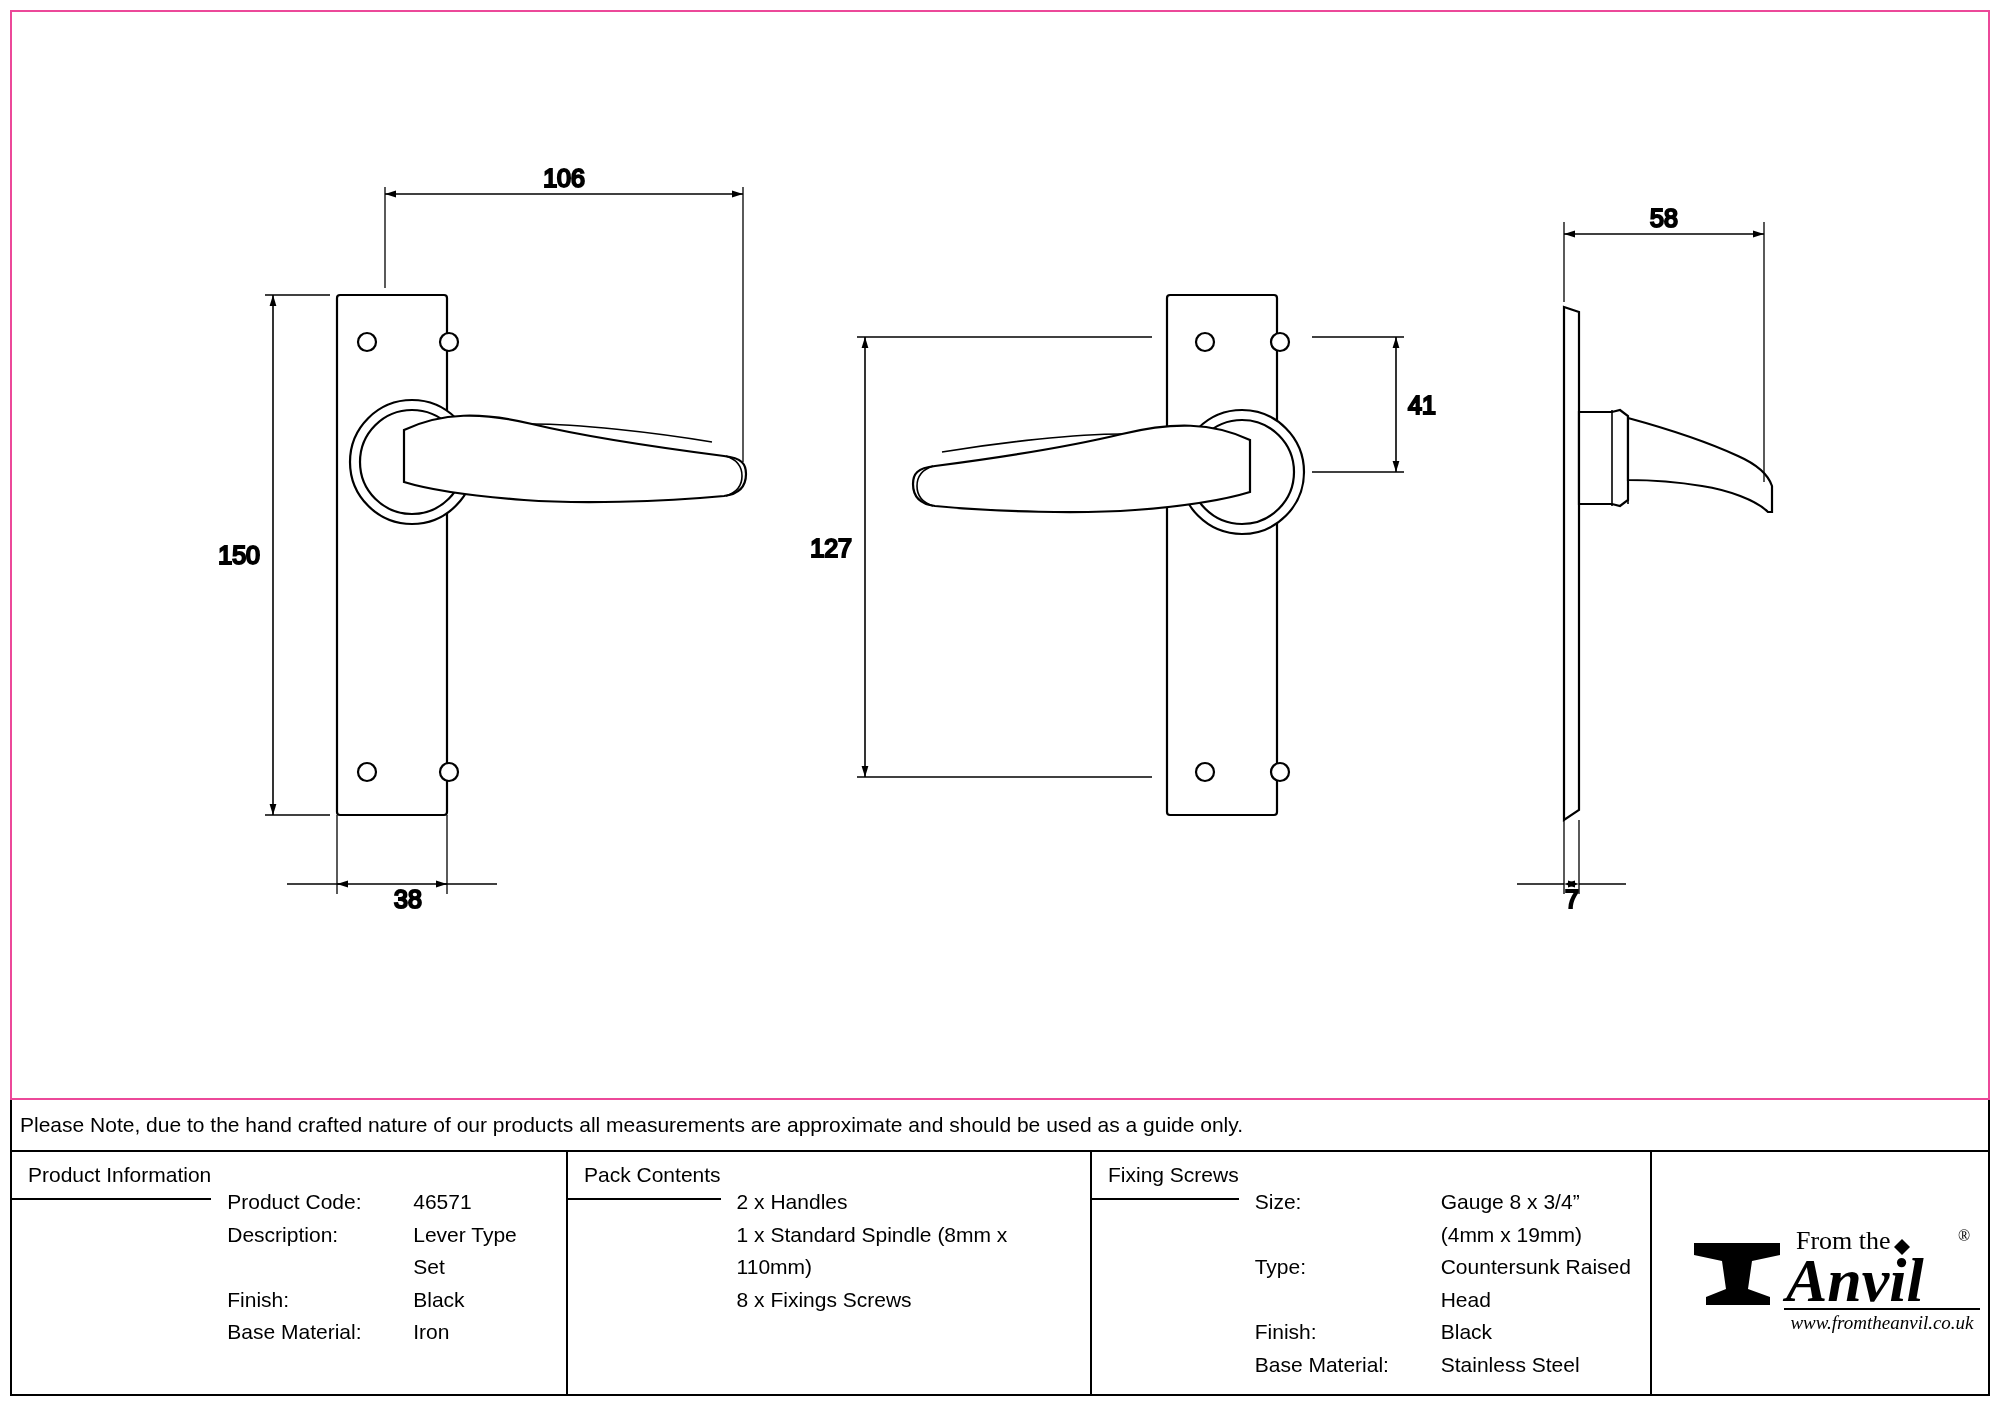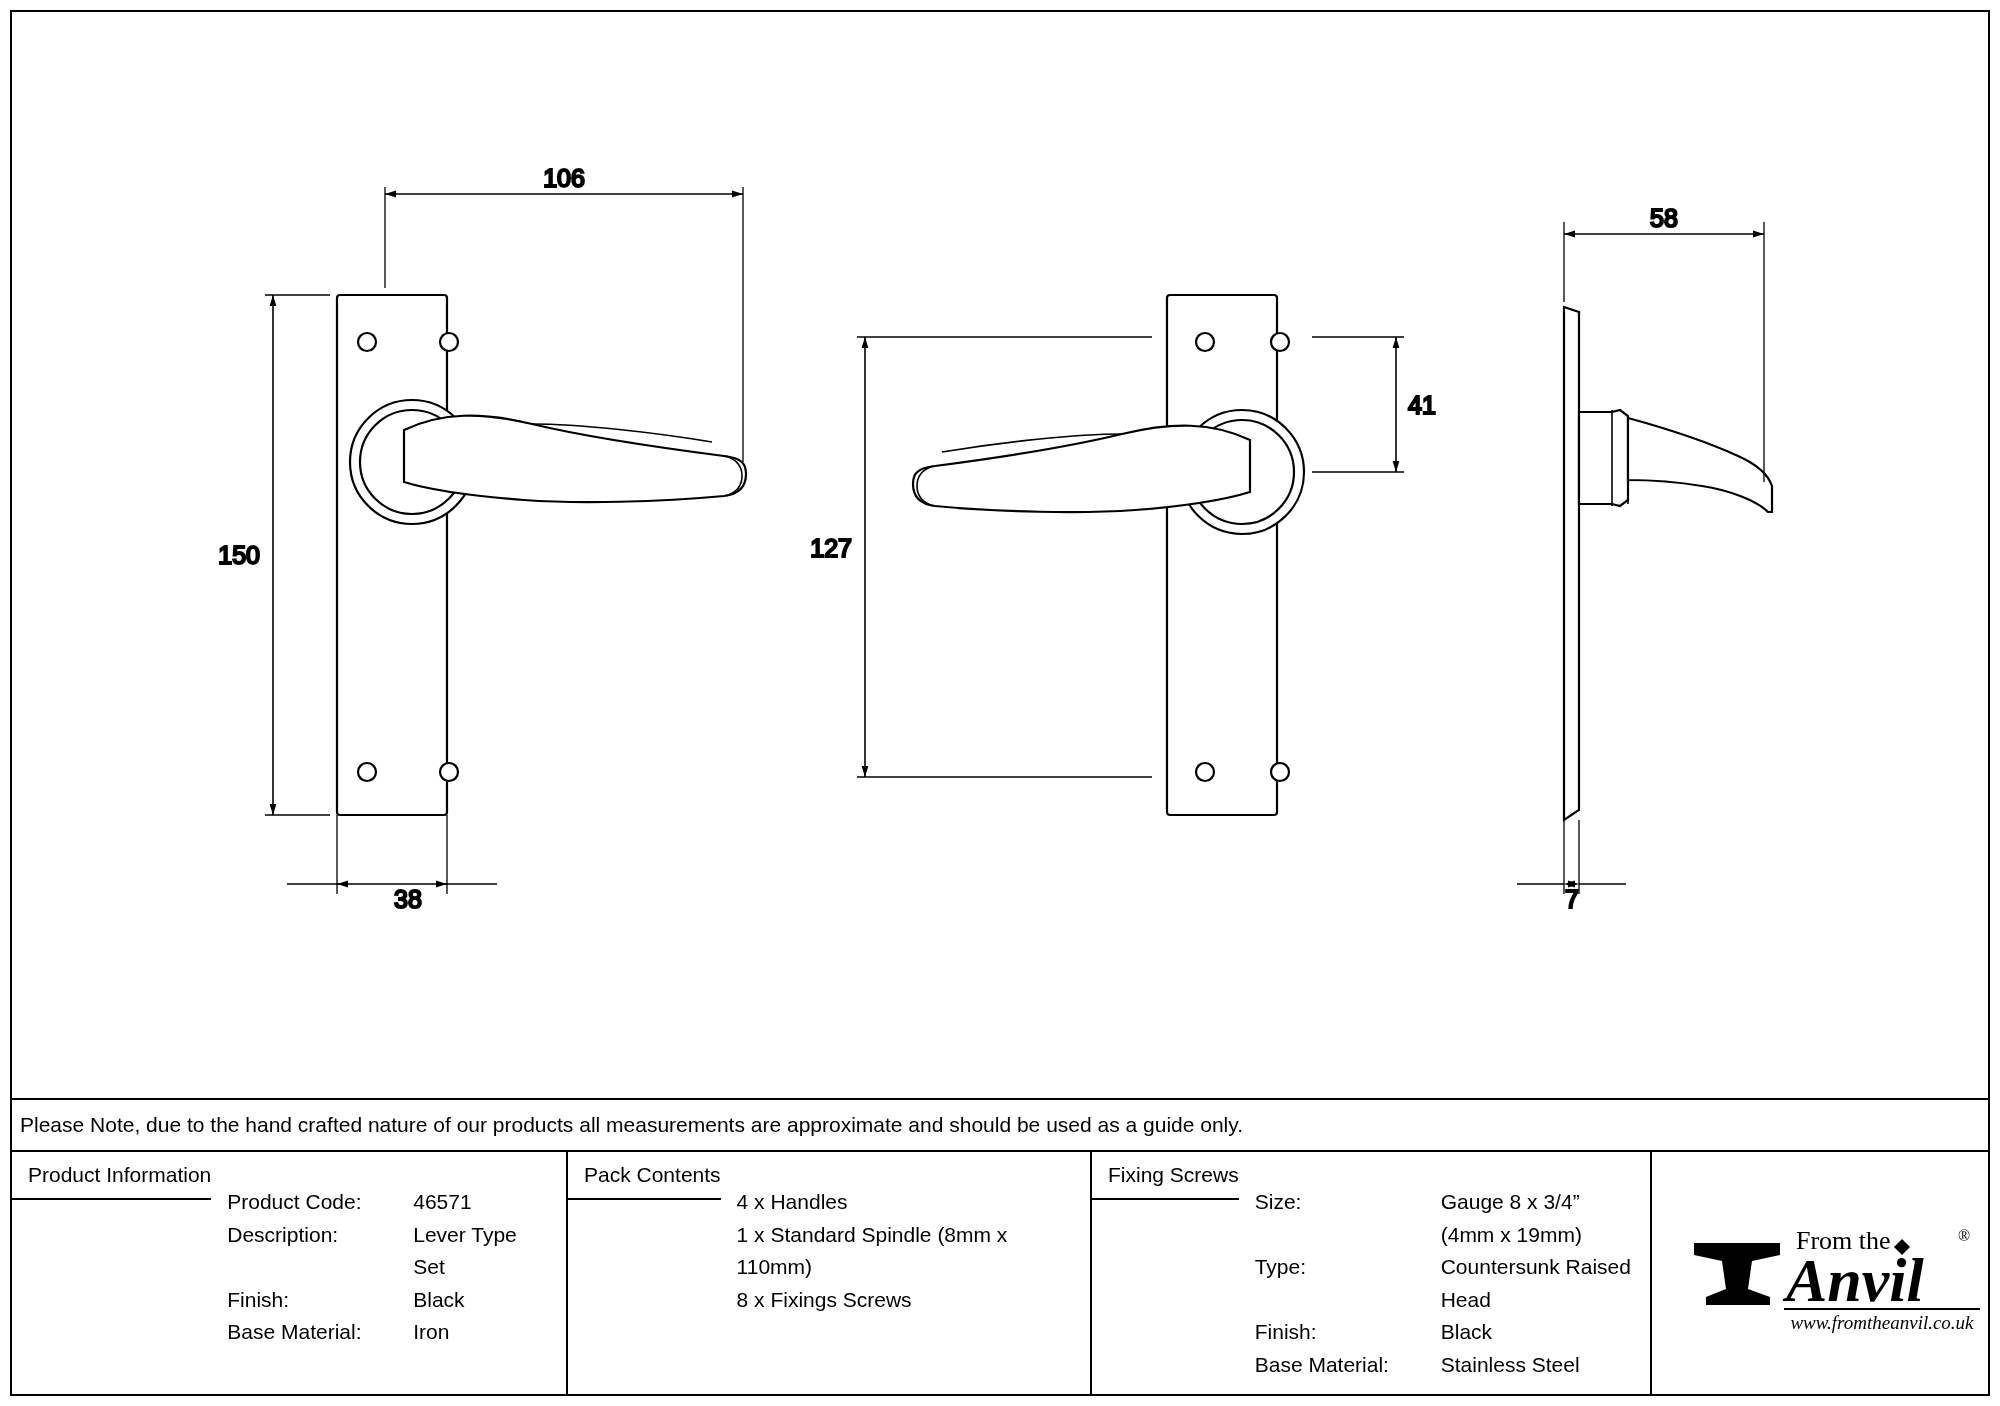--- a/index.html
+++ b/index.html
@@ -18,21 +18,21 @@
     background: #ffffff;
     box-sizing: border-box;
   }
   
   #drawing-frame {
     position: absolute;
     left: 10px;
     top: 10px;
     width: 1980px;
     height: 1090px;
-    border: 2px solid #000000;
+    border: 2px solid #ec4899;
     box-sizing: border-box;
     overflow: hidden;
   }
   #drawing-svg {
     display: block;
   }
   .dimtext {
     font-family: "Liberation Sans", sans-serif;
     font-size: 25px;
     fill: #000;
@@ -262,21 +262,21 @@
         <div class="kv">
           <div class="k">Base Material:</div>
           <div class="v">Iron</div>
         </div>
       </div>
     </div>
 
     <div class="info-col col-b">
       <div class="col-head">Pack Contents</div>
       <div class="col-body">
-        <div class="plain-line">4 x Handles</div>
+        <div class="plain-line">2 x Handles</div>
         <div class="plain-line">1 x Standard Spindle (8mm x 110mm)</div>
         <div class="plain-line">8 x Fixings Screws</div>
       </div>
     </div>
 
     <div class="info-col col-c">
       <div class="col-head">Fixing Screws</div>
       <div class="col-body">
         <div class="kv">
           <div class="k2">Size:</div>

